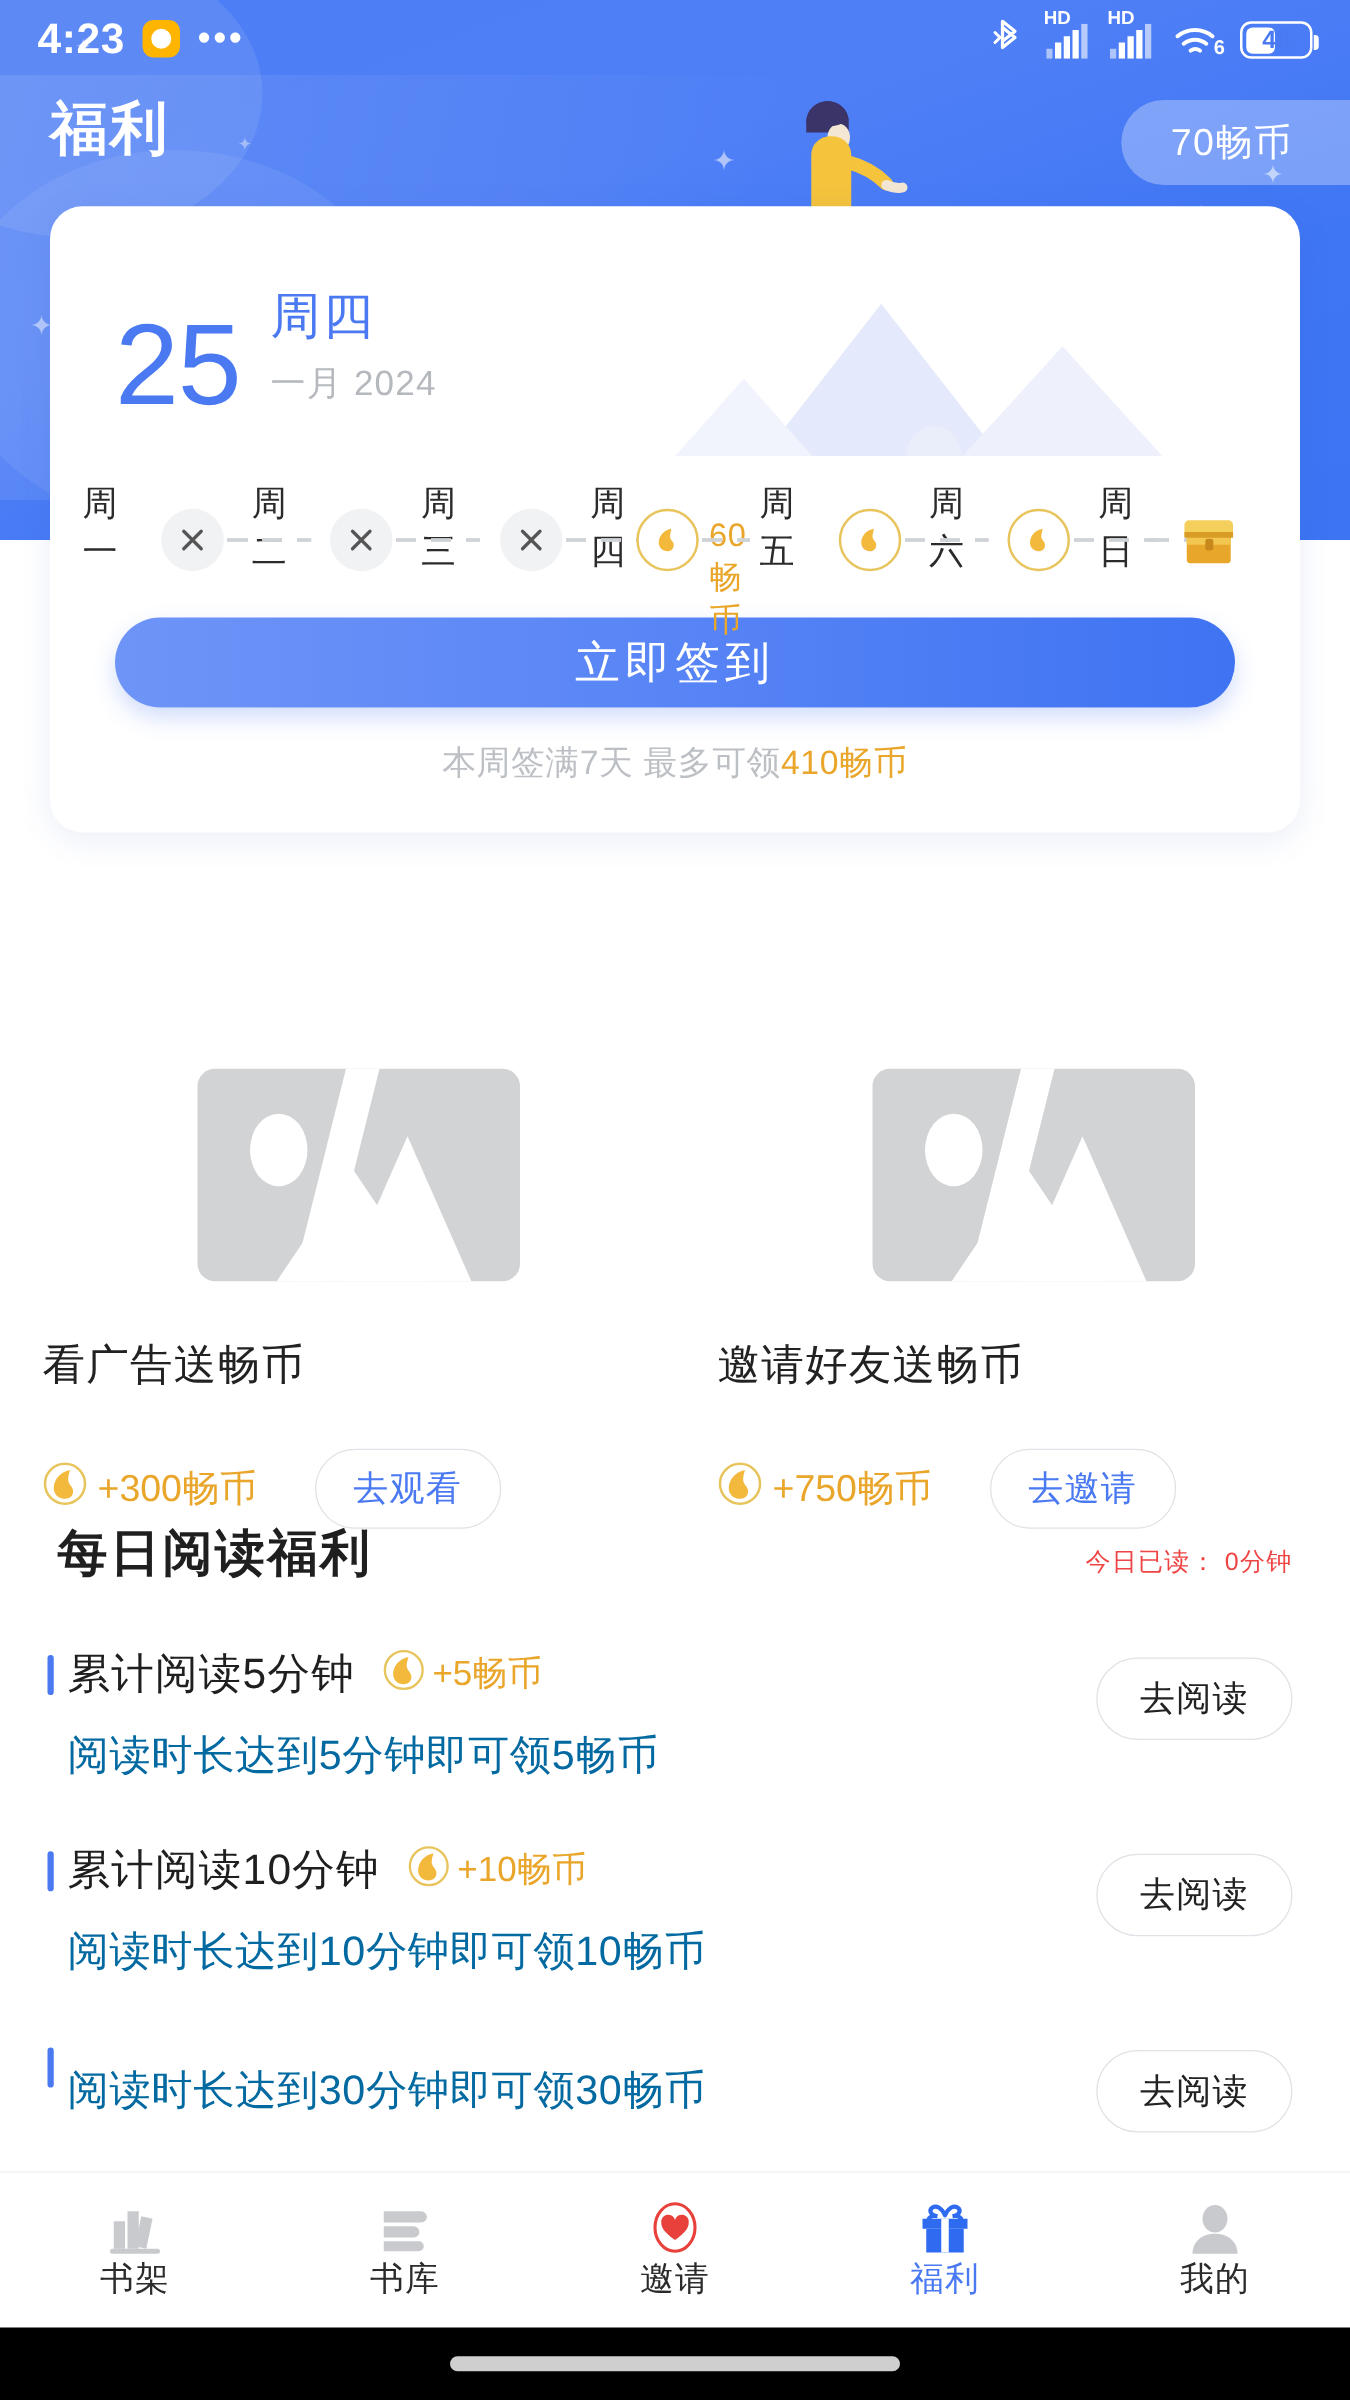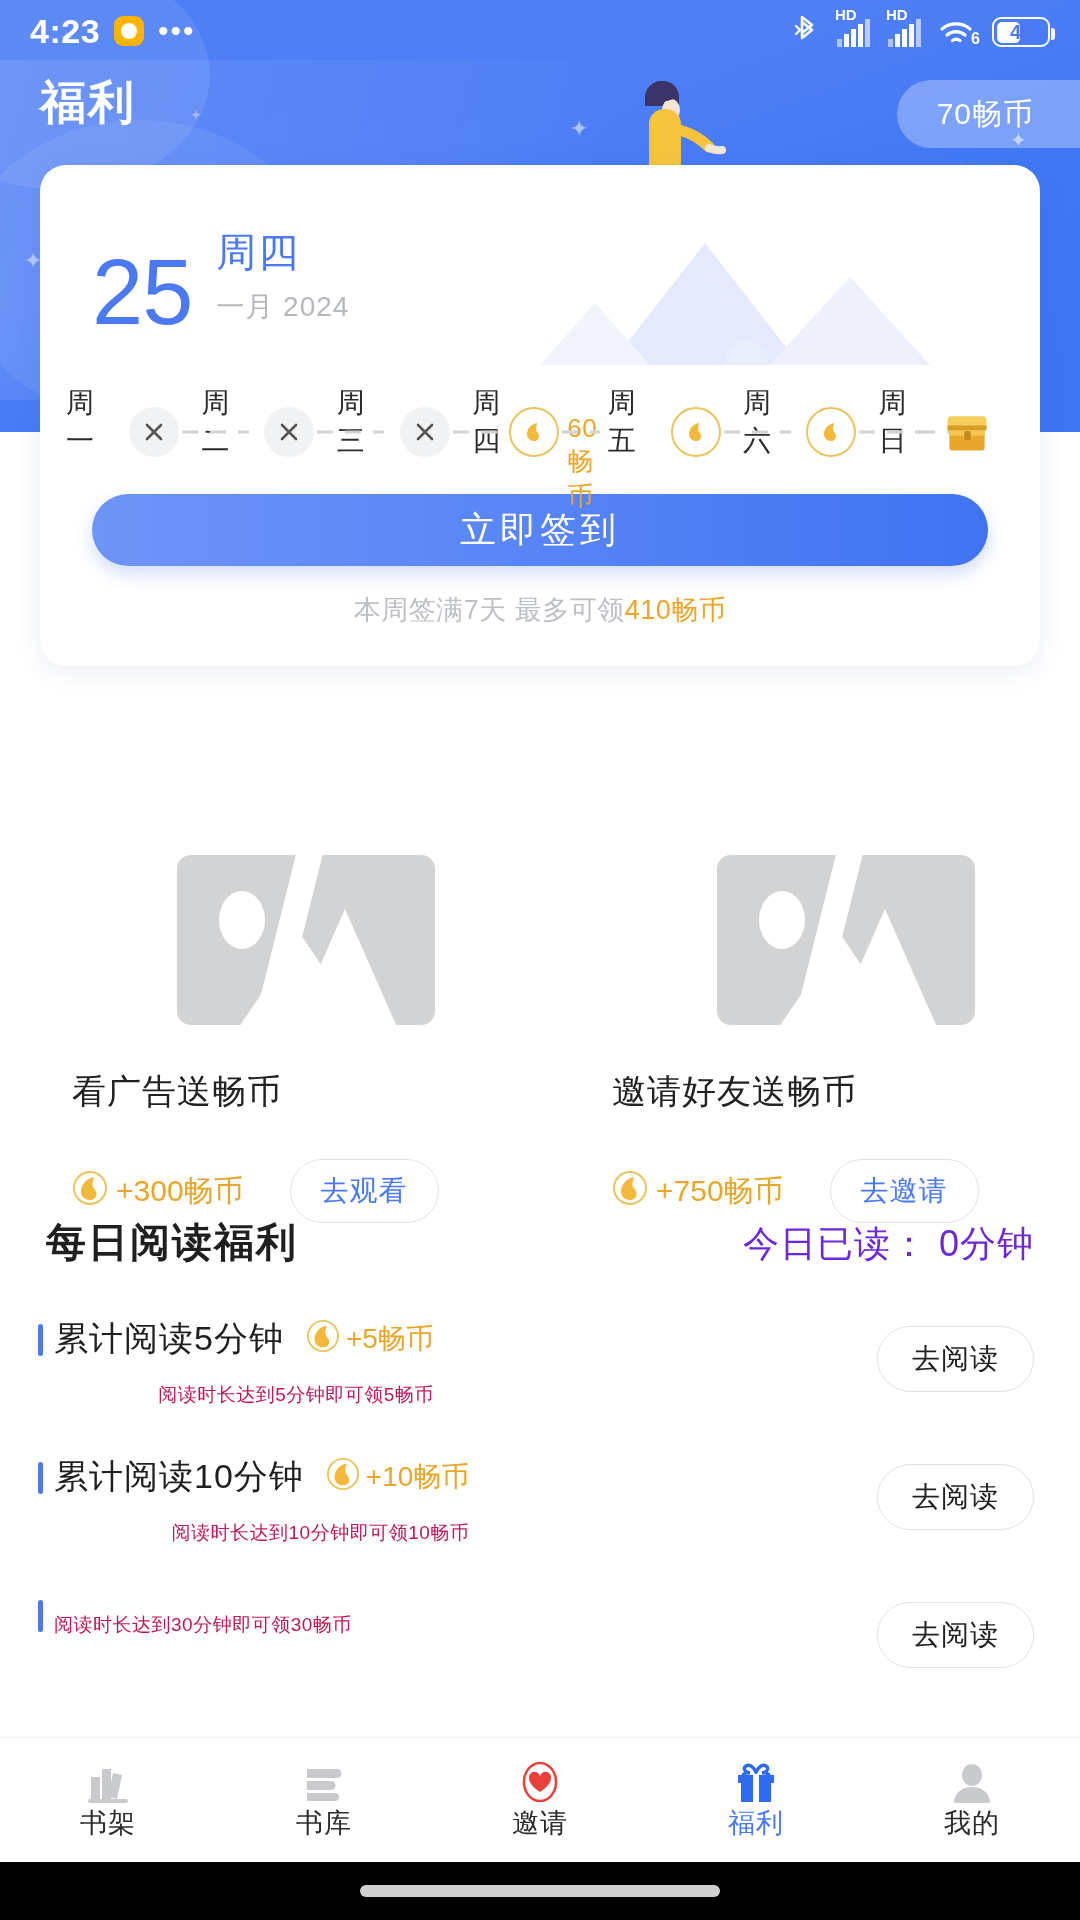--- a/index.html
+++ b/index.html
@@ -132,21 +132,21 @@
   #signin-hint{
     margin:26px 0 38px 0; text-align:center; font-size:27px; color:#bcbfc4; letter-spacing:.5px;
   }
   #signin-hint .hl{ color:#e9a62a; }
 
   
   #promo-row{
     position:absolute; left:0; top:855px; width:1080px;
     display:flex; z-index:2;
   }
-  .promo{ flex:1; display:flex; flex-direction:column; align-items:flex-start; padding-left:72px;}
+  .promo{ flex:1; display:flex; flex-direction:column; align-items:flex-start; padding-left:34px;}
   .promo-thumb{
     width:258px; height:170px; border-radius:14px; background:#d2d3d5;
     position:relative; overflow:hidden; margin-bottom:44px; align-self:center;
   }
   .promo-thumb .sun{ position:absolute; left:42px; top:36px; width:46px;height:58px;border-radius:50%;background:#fff;}
   .promo-thumb .slash{
     position:absolute; left:96px; top:-22px; width:26px; height:230px; background:#fff;
     transform:rotate(14deg);
   }
   .promo-thumb .mtn{
@@ -168,33 +168,33 @@
     color:#4a79f2; font-size:28px; letter-spacing:1px; background:#fff;
   }
 
   
   #daily-section{ position:absolute; left:0; top:1215px; width:1080px; z-index:2;}
   #daily-head{
     display:flex; align-items:baseline; justify-content:space-between;
     padding:0 46px 0 46px;
   }
   #daily-title{ font-size:40px; color:#1f1f1f; font-weight:700; letter-spacing:2px;}
-  #daily-progress{ font-size:36px; color:#6d28d9; letter-spacing:1px;}
+  #daily-progress{ font-size:20px; color:#ef4444; letter-spacing:1px;}
   .task-row{
     display:flex; align-items:flex-start; justify-content:space-between;
     padding:46px 46px 0 46px;
   }
   .task-left{ padding-left:8px; position:relative; }
   .task-bar{
     position:absolute; left:-8px; top:8px; width:5px; height:32px; background:#4a79f2; border-radius:3px;
   }
   .task-head{ display:flex; align-items:center; gap:22px; }
   .task-name{ font-size:34px; color:#1f1f1f; letter-spacing:1px;}
   .task-coin{ display:flex; align-items:center; gap:6px; font-size:28px; color:#e9a62a;}
-  .task-desc{ margin-top:20px; font-size:19px; color:#be185d; letter-spacing:.5px;text-align:right;}
+  .task-desc{ margin-top:20px; font-size:33px; color:#0369a1; letter-spacing:.5px;text-align:right;}
   .task-btn{
     margin-top:10px; height:66px; padding:0 34px; border:1.5px solid #dfe2e6; border-radius:33px;
     display:flex;align-items:center;justify-content:center; background:#fff;
     color:#222; font-size:28px; letter-spacing:1px; flex:none;
   }
 
   
   #bottom-nav{
     position:absolute; left:0; bottom:58px; width:1080px; height:125px;
     background:#fff; border-top:1px solid #f0f0f0;

